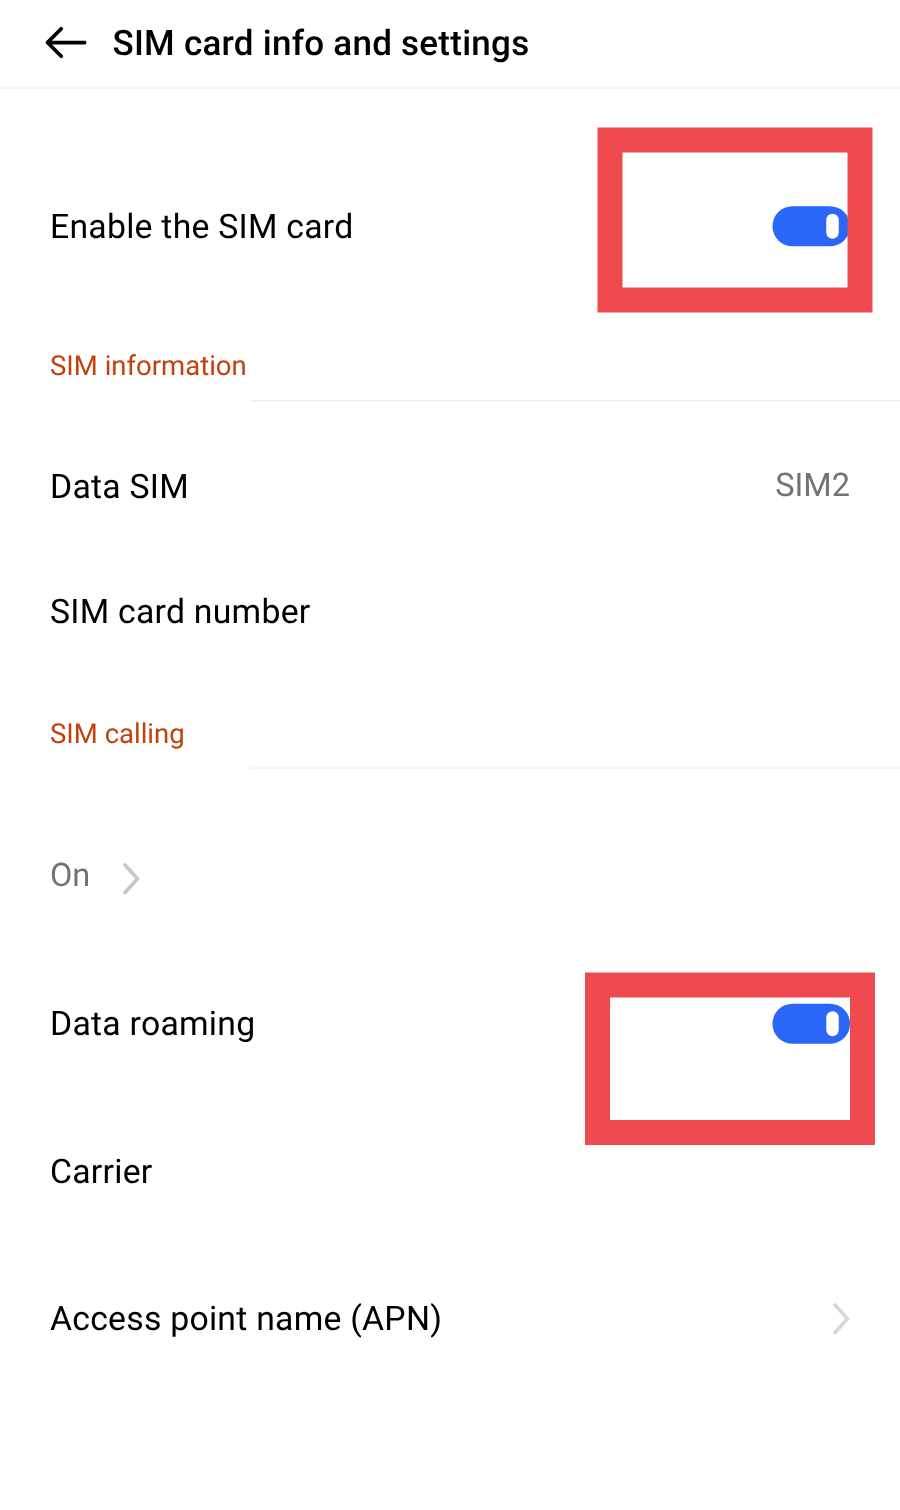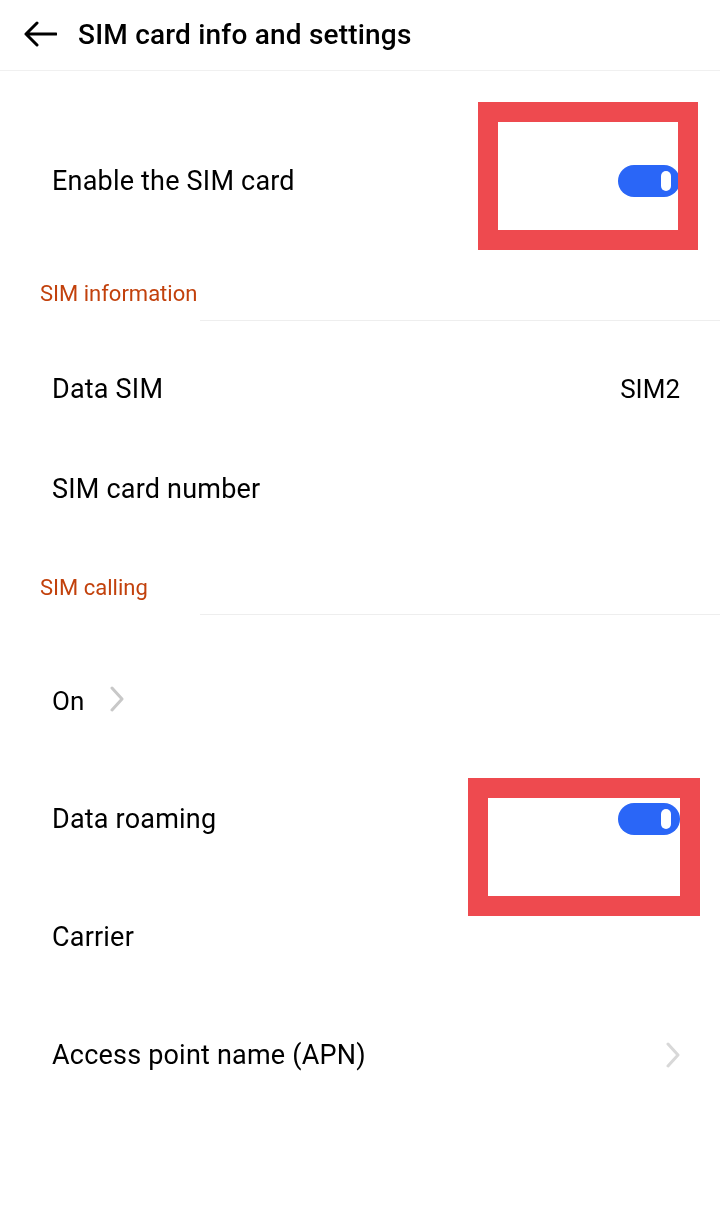--- a/index.html
+++ b/index.html
@@ -11,21 +11,21 @@
     body {
       width: 720px;
       height: 1208px;
       background: #ffffff;
       font-family: -apple-system, BlinkMacSystemFont, "Segoe UI", Roboto, Helvetica, Arial, sans-serif;
       position: relative;
     }
     .header {
       display: flex;
       align-items: center;
-      padding: 14px 20px 16px 20px;
+      padding: 14px 20px 16px 32px;
       border-bottom: 1px solid #f0f0f0;
     }
     .back-icon {
       width: 40px;
       height: 40px;
       display: flex;
       align-items: center;
       justify-content: center;
       margin-right: 18px;
     }
@@ -37,36 +37,35 @@
     }
     .content {
       padding-top: 60px;
     }
     .row {
       display: flex;
       align-items: center;
       justify-content: space-between;
       padding: 0 40px;
       min-height: 100px;
-      margin-left: 12px;
     }
     .row-label {
       font-size: 27px;
       font-weight: 400;
       color: #000;
       letter-spacing: 0.2px;
     }
     .row-value {
       font-size: 26px;
-      color: #000000;
+      color: #737373;
       font-weight: 400;
     }
     .row-value-group {
       display: flex;
-      align-items: flex-start;
+      align-items: flex-end;
       gap: 26px;
     }
     .section-header {
       font-size: 22px;
       color: #c2410c;
       padding: 0 40px 14px 40px;
       font-weight: 400;
     }
     .section-divider {
       height: 1px;

